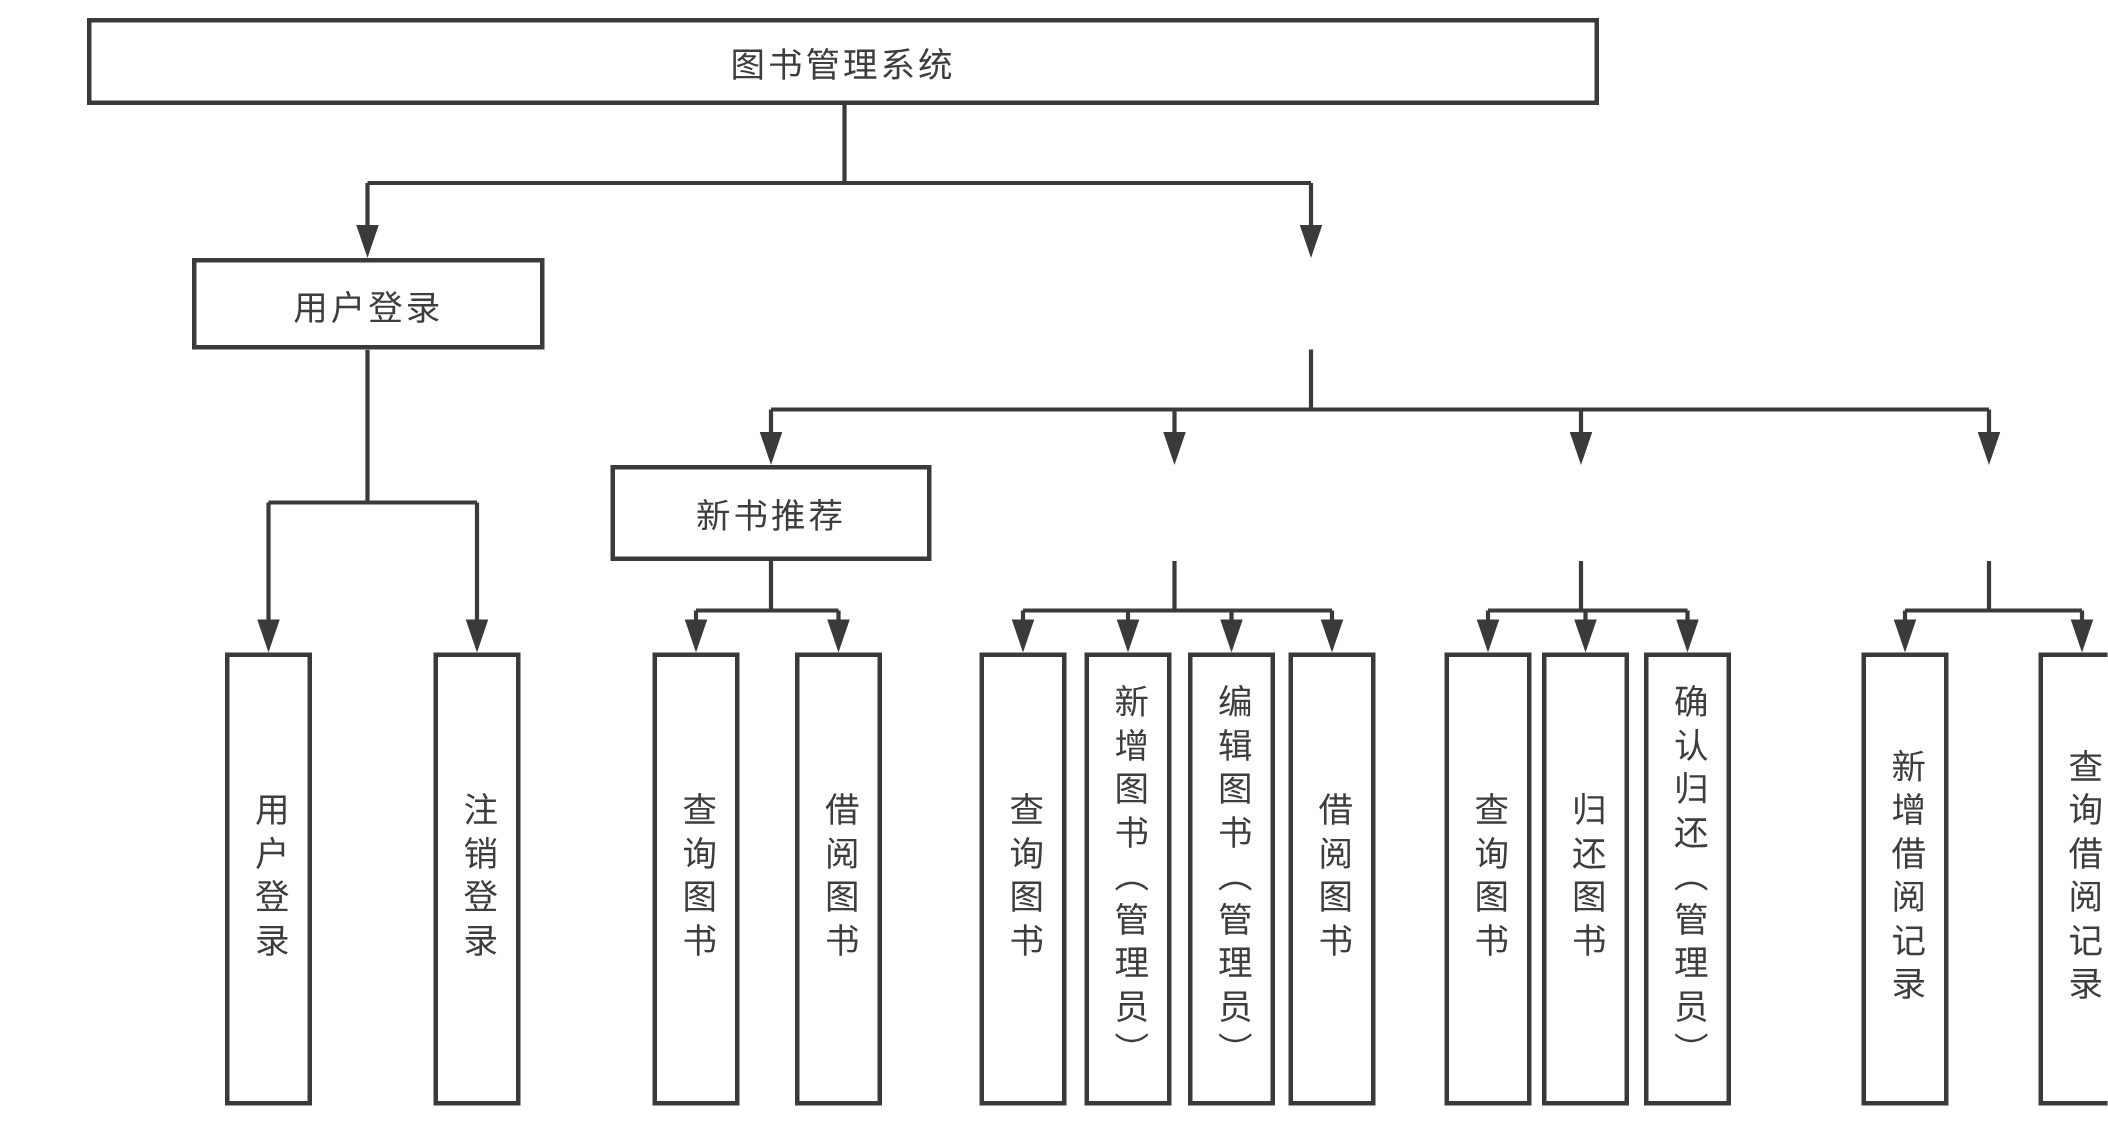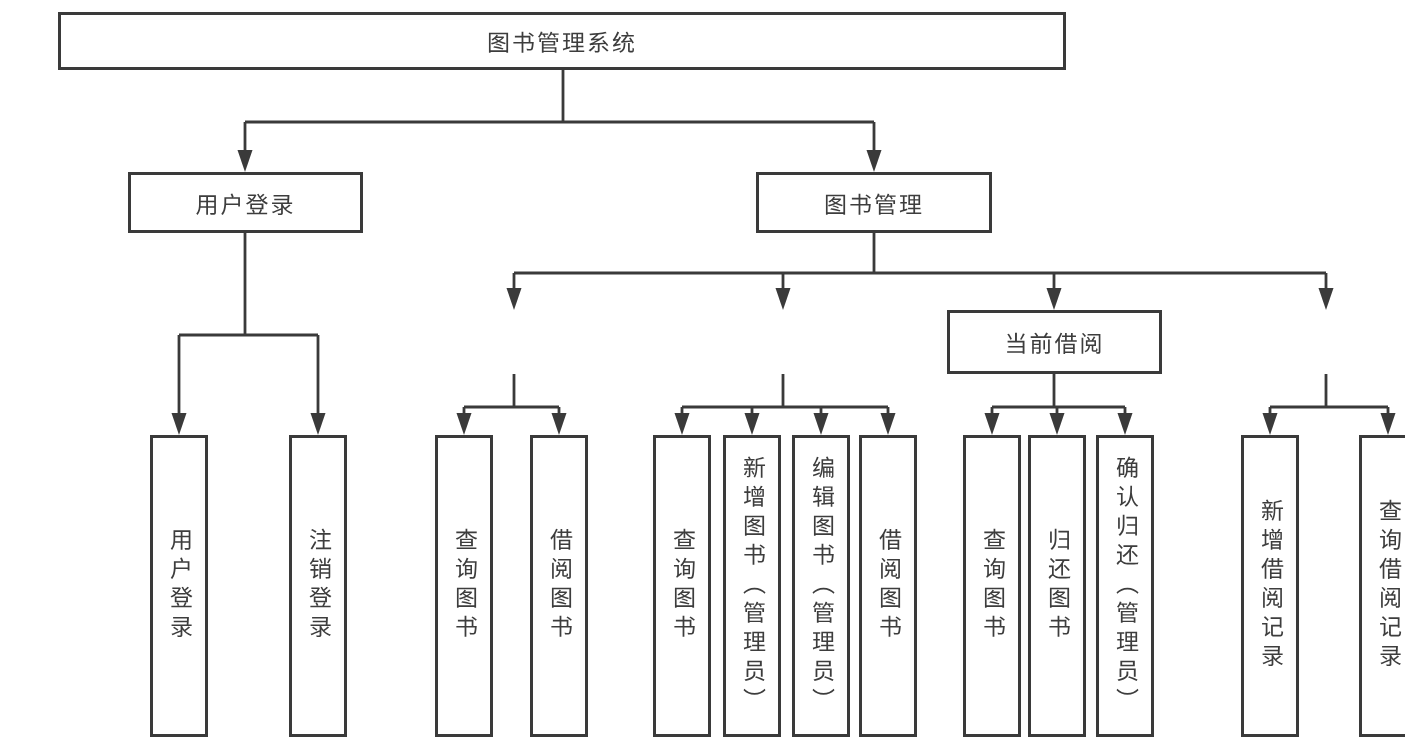--- a/index.html
+++ b/index.html
@@ -91,23 +91,22 @@
       <line x1="1225" y1="407" x2="1343" y2="407" class="cl"></line>
       <line x1="1225" y1="407" x2="1225" y2="415" class="cl"></line>
       <polygon points="1217.5,413 1232.5,413 1225,435" class="ca"></polygon>
       <line x1="1343" y1="407" x2="1343" y2="415" class="cl"></line>
       <polygon points="1335.5,413 1350.5,413 1343,435" class="ca"></polygon>
     </svg>
 
   <div class="hbox" style="left:13px;top:12px;width:1008px;height:58px">图书管理系统</div>
 
   <div class="hbox" style="left:83px;top:172px;width:235px;height:61px">用户登录</div>
-  <div class="hbox" style="left:711px;top:172px;width:236px;height:61px">图书管理</div>
 
-  <div class="hbox" style="left:902px;top:310px;width:215px;height:64px">当前借阅</div>
+  <div class="hbox" style="left:362px;top:310px;width:214px;height:64px">新书推荐</div>
 
   <div class="vbox" style="left:105px">用户登录</div>
   <div class="vbox" style="left:244px">注销登录</div>
 
   <div class="vbox" style="left:390px">查询图书</div>
   <div class="vbox" style="left:485px">借阅图书</div>
 
   <div class="vbox" style="left:608px">查询图书</div>
   <div class="vbox" style="left:678px">新增图书（管理员）</div>
   <div class="vbox" style="left:747px">编辑图书（管理员）</div>

